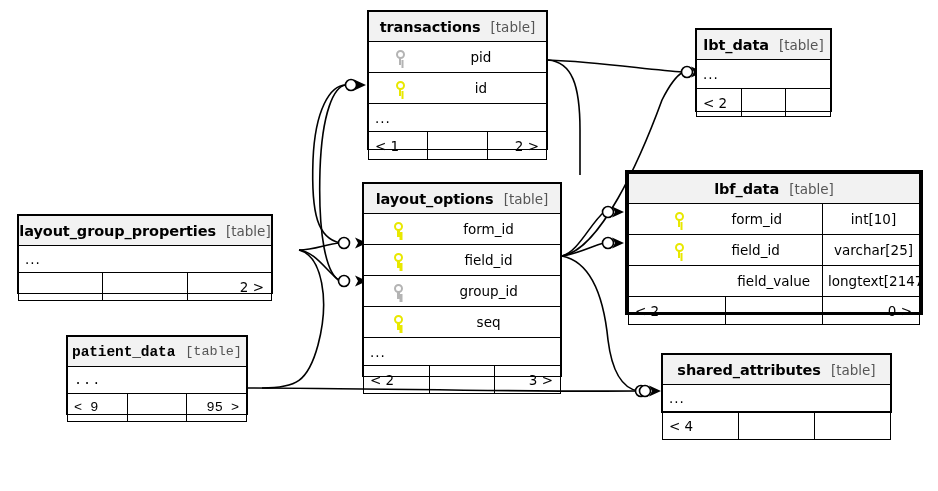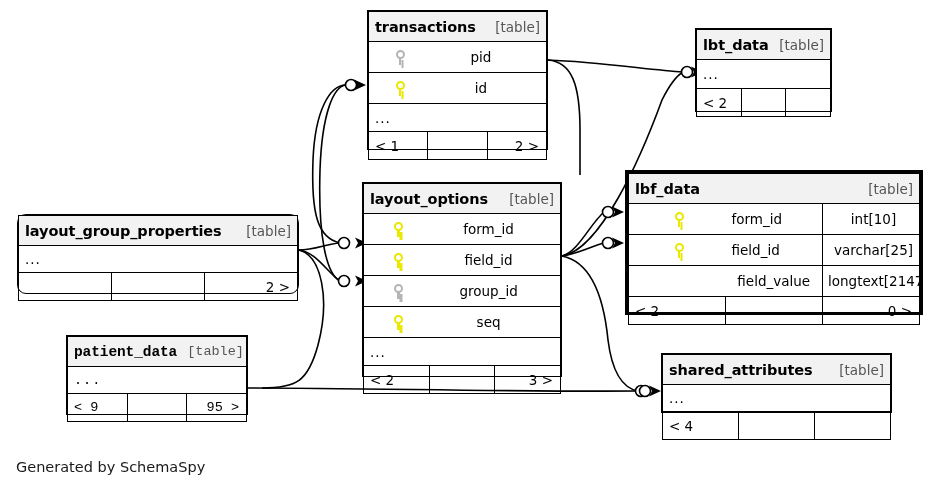--- a/index.html
+++ b/index.html
@@ -50,21 +50,21 @@
     overflow: hidden;
   }
   .hdr-cell {
     background: #f2f2f2;
     padding: 0 6px !important;
     height: 29px !important;
   }
   .hdr-inner {
     display: flex;
     align-items: center;
-    justify-content: space-between;
+    justify-content: center;
     gap: 10px;
   }
   .tbl-name {
     font-weight: bold;
     font-size: 14.5px;
     letter-spacing: -0.1px;
   }
   .tbl-tag {
     color: #555555;
     font-size: 13.5px;
@@ -306,21 +306,21 @@
           </tr>
       <tr>
         <td class="foot-l" style="width:34%">&lt; 2</td>
         <td class="foot-m" style="width:32%"></td>
         <td class="foot-r">3 &gt;</td>
       </tr>
     </tbody>
       </table>
   </div>
 
-  <div class="table-box" style="left:17px; top:214px; width:282px; height:80px;border-radius:9px;">
+  <div class="table-box" style="left:17px; top:214px; width:256px; height:80px;">
     <table class="tbl">
       <tbody>
           <tr>
             <td class="hdr-cell" colspan="3">
         <div class="hdr-inner">
           <span class="tbl-name">layout_group_properties</span>
           <span class="tbl-tag">[table]</span>
         </div>
       </td>
           </tr>
@@ -375,15 +375,14 @@
           </tr>
       <tr>
         <td class="foot-l" style="width:34%">&lt; 4</td>
         <td class="foot-m" style="width:30%"></td>
         <td class="foot-r"></td>
       </tr>
     </tbody>
       </table>
   </div>
 
-  <div class="caption">Generated by SchemaSpy</div>
 
 </div>
 
 </body></html>

